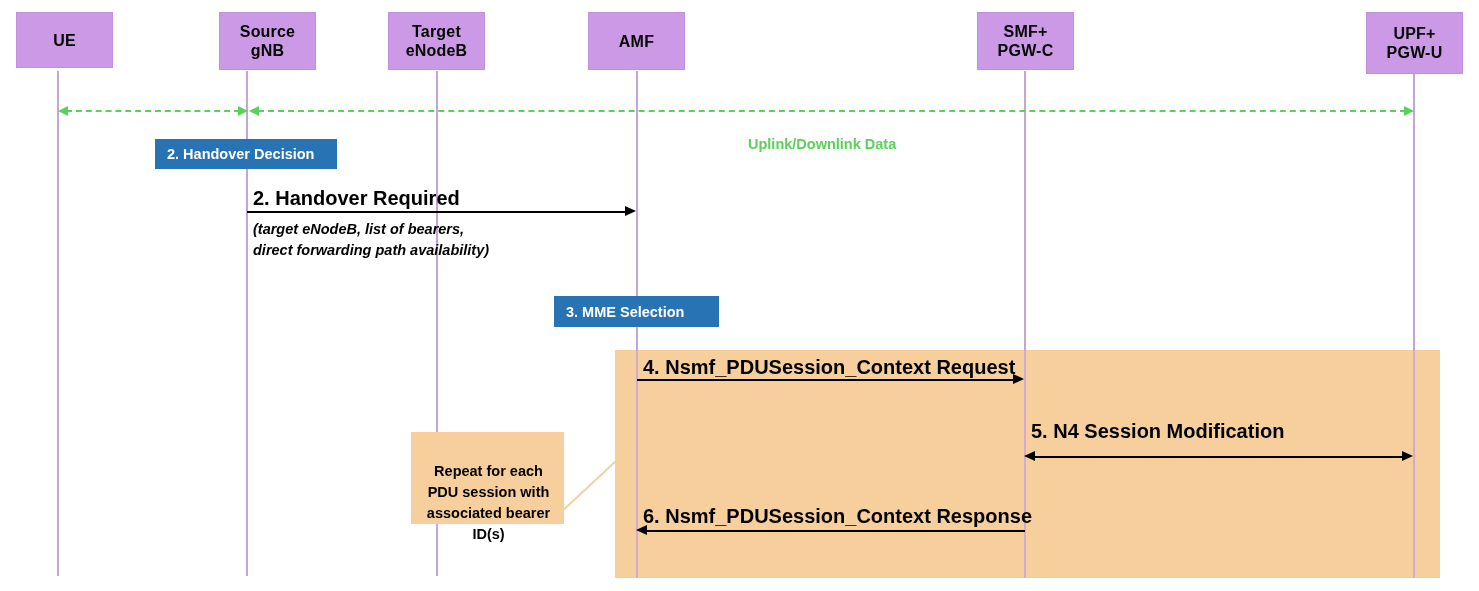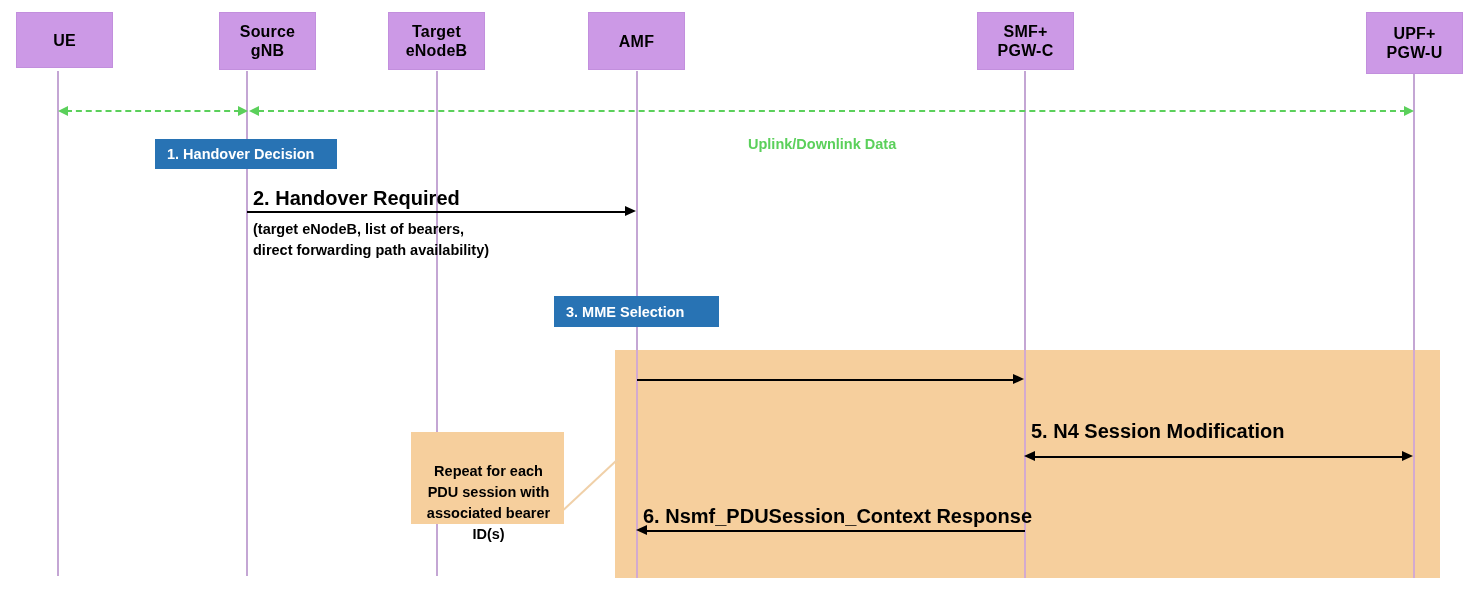--- a/index.html
+++ b/index.html
@@ -91,20 +91,21 @@
     line-height: 18px;
     text-align: center;
   }
   .msg-sub {
     position: absolute;
     font-size: 14.5px;
     font-weight: bold;
     color: #000000;
     line-height: 21px;
     white-space: pre-line;
+    font-style: italic;
   }
   .data-label {
     position: absolute;
     font-size: 14.5px;
     font-weight: bold;
     color: #5bd05b;
     white-space: nowrap;
     margin-top: 48px;
   }
 
@@ -186,33 +187,34 @@
 
   <div class="dashed-line" style="left:66px; top:110px; width:174px;"></div>
   <div class="dashed-head left" style="left:58px;  top:106px;"></div>
   <div class="dashed-head right" style="left:238px; top:106px;"></div>
 
   <div class="dashed-line" style="left:258px; top:110px; width:1148px;"></div>
   <div class="dashed-head left" style="left:249px; top:106px;"></div>
   <div class="dashed-head right" style="left:1404px;top:106px;"></div>
 
   <div class="step-box" style="left:155px; top:139px; width:182px; height:30px;">
-    <span>1. Handover Decision</span>
+    <span>2. Handover Decision</span>
   </div>
 
   <div class="msg-label" style="left:253px; top:189px;">2. Handover Required</div>
   <div class="arrow-line" style="left:247px; top:211px; width:379px;"></div>
   <div class="arrow-head right" style="left:625px; top:206px;"></div>
   <div class="msg-sub" style="left:253px; top:219px;">(target eNodeB, list of bearers,
 direct forwarding path availability)</div>
 
   <div class="step-box" style="left:554px; top:296px; width:165px; height:31px;">
     <span>3. MME Selection</span>
   </div>
 
+  <div class="msg-label" style="left:643px; top:358px;">4. Nsmf_PDUSession_Context Request</div>
   <div class="arrow-line" style="left:637px; top:379px; width:377px;"></div>
   <div class="arrow-head right" style="left:1013px; top:374px;"></div>
 
   <div class="msg-label" style="left:1031px; top:422px;">5. N4 Session Modification</div>
   <div class="arrow-line" style="left:1034px; top:456px; width:369px;"></div>
   <div class="arrow-head left" style="left:1024px; top:451px;"></div>
   <div class="arrow-head right" style="left:1402px; top:451px;"></div>
 
   <div class="msg-label" style="left:643px; top:507px;">6. Nsmf_PDUSession_Context Response</div>
   <div class="arrow-line" style="left:647px; top:530px; width:378px;"></div>

